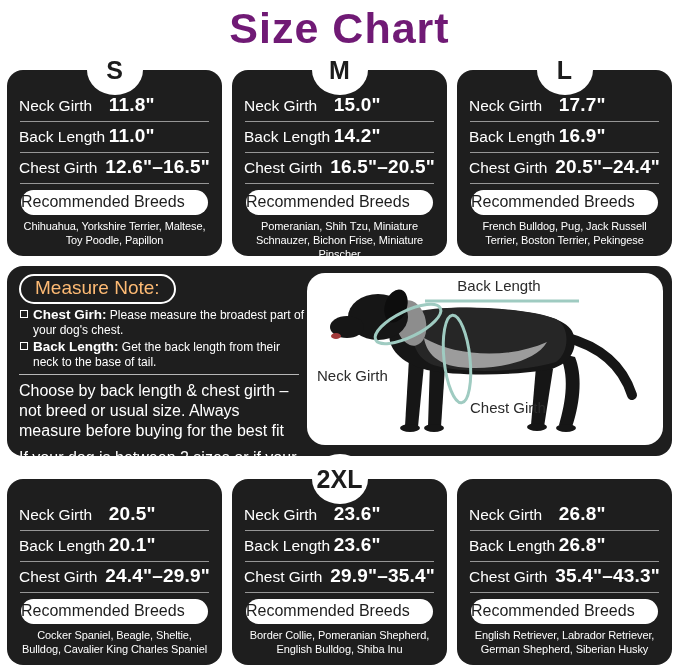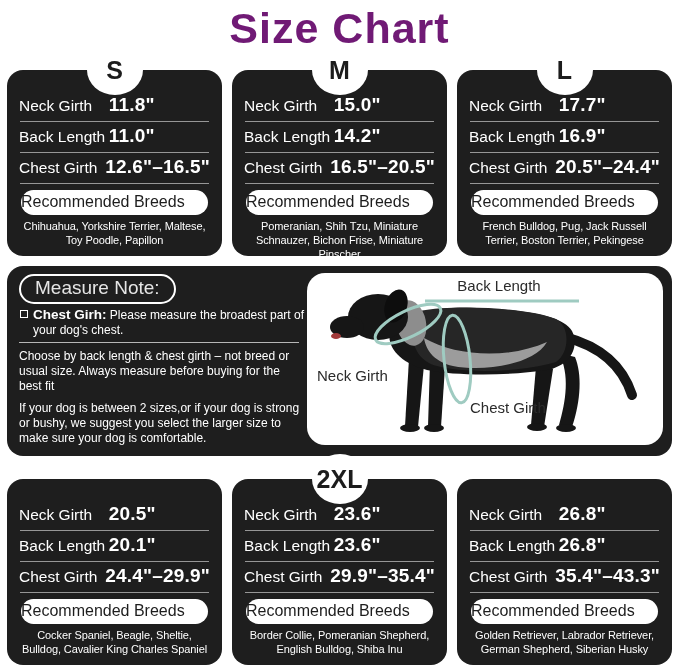--- a/index.html
+++ b/index.html
@@ -35,33 +35,33 @@
   .breeds{
     color:#ffffff;font-size:11px;text-align:center;line-height:1.25;
     letter-spacing:-0.1px;padding:0 2px;
   }
   .note-panel{
     margin:10px 7px 0;background:#1e1e1e;border-radius:16px;height:190px;
     position:relative;box-sizing:border-box;padding:8px 12px;
   }
   .note-heading{
     display:inline-block;border:2px solid #ffffff;border-radius:16px;
-    color:#e5e5e5;font-size:19px;padding:1px 14px 3px;margin-bottom:3px;
+    color:#fdba74;font-size:19px;padding:1px 14px 3px;margin-bottom:3px;
   }
   .bullet{
     color:#ffffff;font-size:12px;line-height:1.18;margin-bottom:2px;
     padding-left:14px;position:relative;width:272px;
   }
   .bullet .sq{
     position:absolute;left:1px;top:3px;width:6px;height:6px;
     border:1.5px solid #ffffff;background:transparent;
   }
   .bullet .term{font-weight:bold;font-size:13.5px;}
   .note-divider{width:280px;height:1px;background:#b7b7b7;margin:5px 0 6px;}
-  .note-para{color:#ffffff;font-size:12px;line-height:1.25;width:282px;margin:0 0 7px;}
+  .note-para{color:#ffffff;font-size:16px;line-height:1.25;width:282px;margin:0 0 7px;}
   .dog-box{
     position:absolute;right:9px;top:7px;width:356px;height:172px;
     background:#ffffff;border-radius:18px;overflow:hidden;
   }
   .dog-box svg text{font-family:"Liberation Sans", sans-serif;}
 </style>
 </head>
 <body>
 
 <div class="page-title">Size Chart</div>
@@ -139,20 +139,25 @@
 
 </div>
 
 <div class="note-panel">
   <div class="note-heading">Measure Note:</div>
 
   <div class="bullet">
     <span class="sq"></span>
     <span class="term">Chest Girh:</span>
     <span>Please measure the broadest part of your dog's chest.</span>
+  </div>
+  <div class="bullet">
+    <span class="sq"></span>
+    <span class="term">Back Length:</span>
+    <span>Get the back length from their neck to the base of tail.</span>
   </div>
 
   <div class="note-divider"></div>
 
   <p class="note-para">Choose by back length &amp; chest girth – not breed or usual size. Always measure before buying for the best fit</p>
   <p class="note-para">If your dog is between 2 sizes,or if your dog is strong or bushy, we suggest you select the larger size to make sure your dog is comfortable.</p>
 
   <div class="dog-box">
     <svg viewBox="0 0 356 172" width="356" height="172">
 
@@ -248,16 +253,16 @@
         <span class="mlabel">Back Length</span>
         <span class="mvalue">26.8"</span>
       </div>
     <div class="sep"></div>
     <div class="mrow">
         <span class="mlabel">Chest Girth</span>
         <span class="mvalue">35.4"–43.3"</span>
       </div>
     <div class="sep"></div>
     <div class="pill">Recommended Breeds</div>
-    <div class="breeds">Golden Retriever, Labrador Retriever, German Shepherd, Siberian Husky</div>
+    <div class="breeds">English Retriever, Labrador Retriever, German Shepherd, Siberian Husky</div>
   </div>
 
 </div>
 
 </body></html>

